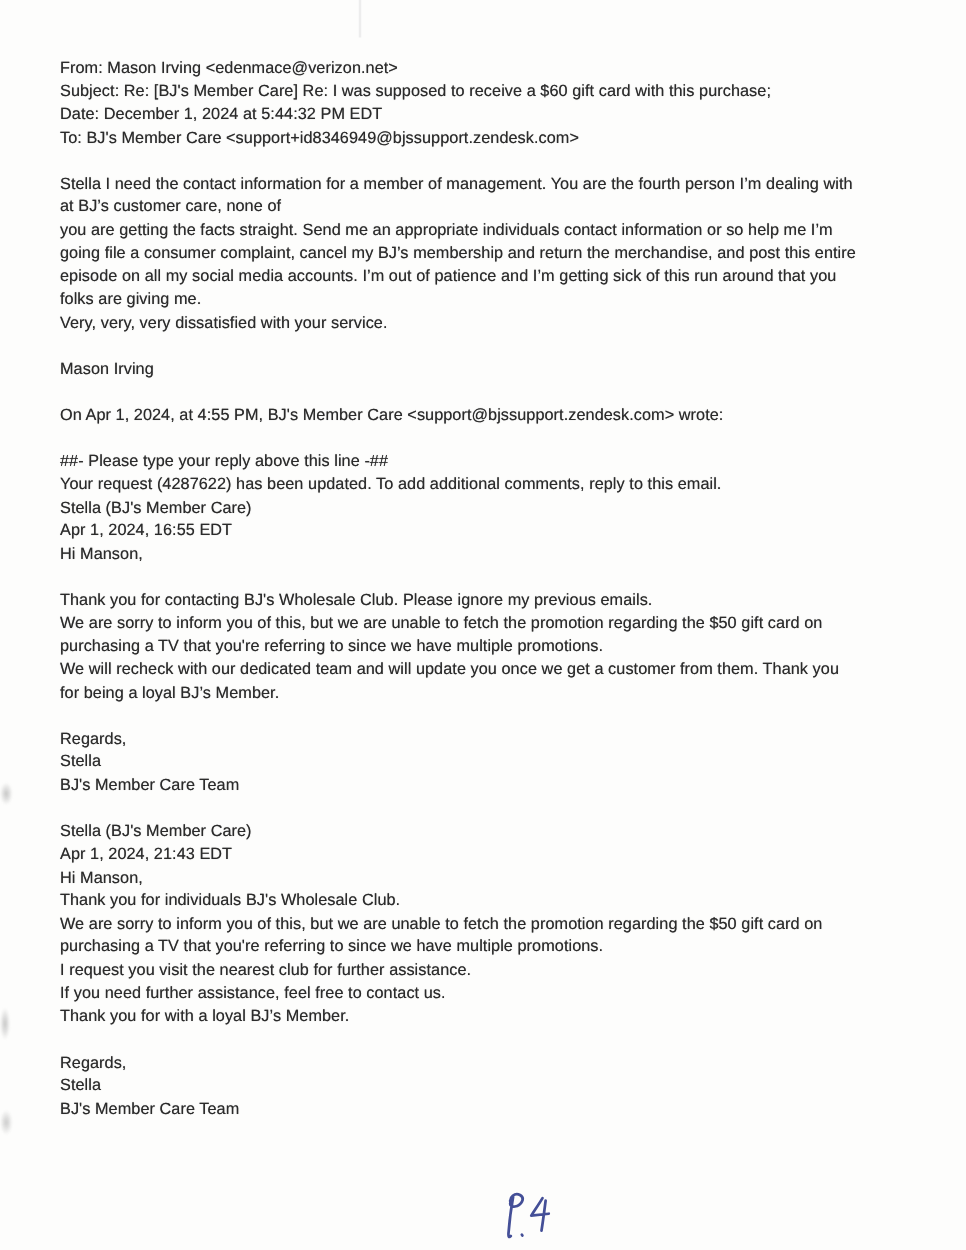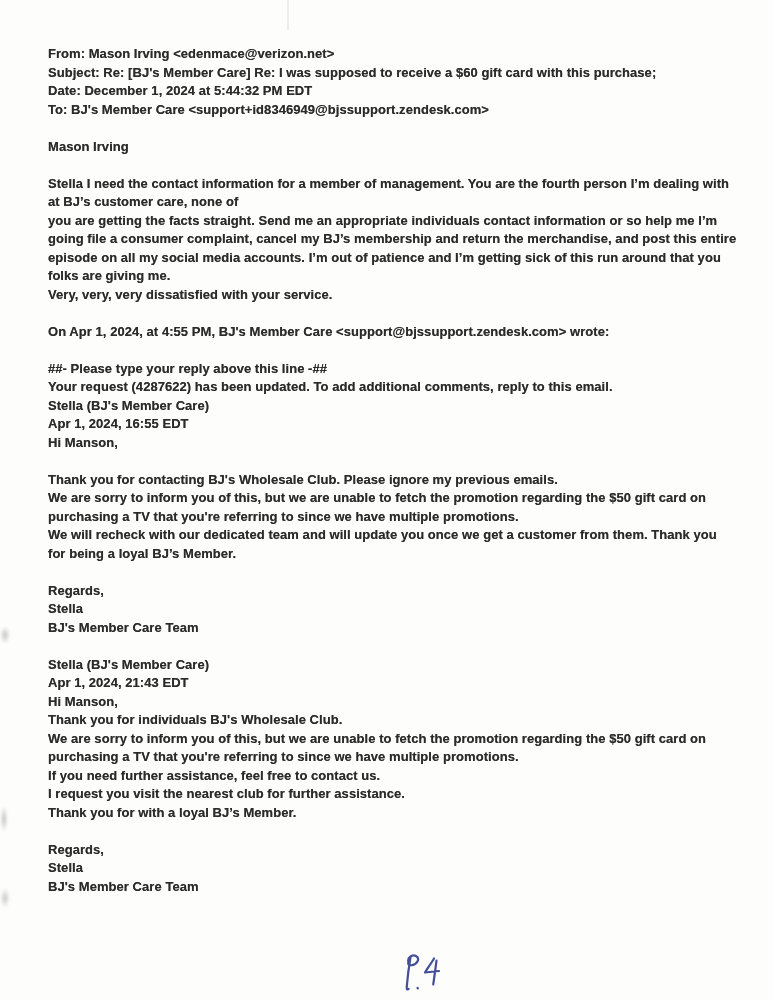--- a/index.html
+++ b/index.html
@@ -21,21 +21,20 @@
     font-size: 13px;
     line-height: 18.5px;
     text-shadow: 0 0 0.55px rgba(40,40,40,0.65);
     letter-spacing: 0.05px;
   }
   .block { margin-bottom: 18.5px; }
   .line {
     height: 18.5px;
     line-height: 18.5px;
     white-space: nowrap;
-    font-weight: bold;
   }
   
   .scan-vline {
     position: absolute; left: 287px; top: 0;
     width: 2px; height: 30px;
     background: #ededed;
   }
   .smudge {
     position: absolute; left: 0;
     background: radial-gradient(closest-side, rgba(150,150,150,0.55), rgba(150,150,150,0));
@@ -61,30 +60,30 @@
 
   <div class="doc" style="color: rgb(43, 43, 43);">
     <div class="block">
         <div class="line">From: Mason Irving &lt;edenmace@verizon.net&gt;</div>
         <div class="line">Subject: Re: [BJ's Member Care] Re: I was supposed to receive a $60 gift card with this purchase;</div>
         <div class="line">Date: December 1, 2024 at 5:44:32 PM EDT</div>
         <div class="line">To: BJ's Member Care &lt;support+id8346949@bjssupport.zendesk.com&gt;</div>
       </div>
     <div>
         <div class="block">
-          <div class="line">Mason Irving</div>
-        </div>
-        <div class="block">
           <div class="line">Stella I need the contact information for a member of management. You are the fourth person I’m dealing with</div>
           <div class="line">at BJ’s customer care, none of</div>
           <div class="line">you are getting the facts straight. Send me an appropriate individuals contact information or so help me I’m</div>
           <div class="line">going file a consumer complaint, cancel my BJ’s membership and return the merchandise, and post this entire</div>
           <div class="line">episode on all my social media accounts. I’m out of patience and I’m getting sick of this run around that you</div>
           <div class="line">folks are giving me.</div>
           <div class="line">Very, very, very dissatisfied with your service.</div>
+        </div>
+        <div class="block">
+          <div class="line">Mason Irving</div>
         </div>
         <div class="block">
           <div class="line">On Apr 1, 2024, at 4:55 PM, BJ's Member Care &lt;support@bjssupport.zendesk.com&gt; wrote:</div>
         </div>
         <div class="block">
           <div class="line">##- Please type your reply above this line -##</div>
           <div class="line">Your request (4287622) has been updated. To add additional comments, reply to this email.</div>
           <div class="line">Stella (BJ's Member Care)</div>
           <div class="line">Apr 1, 2024, 16:55 EDT</div>
           <div class="line">Hi Manson,</div>
@@ -101,22 +100,22 @@
           <div class="line">Stella</div>
           <div class="line">BJ's Member Care Team</div>
         </div>
         <div class="block">
           <div class="line">Stella (BJ's Member Care)</div>
           <div class="line">Apr 1, 2024, 21:43 EDT</div>
           <div class="line">Hi Manson,</div>
           <div class="line">Thank you for individuals BJ's Wholesale Club.</div>
           <div class="line">We are sorry to inform you of this, but we are unable to fetch the promotion regarding the $50 gift card on</div>
           <div class="line">purchasing a TV that you're referring to since we have multiple promotions.</div>
+          <div class="line">I request you visit the nearest club for further assistance.</div>
           <div class="line">If you need further assistance, feel free to contact us.</div>
-          <div class="line">I request you visit the nearest club for further assistance.</div>
           <div class="line">Thank you for with a loyal BJ’s Member.</div>
         </div>
         <div class="block">
           <div class="line">Regards,</div>
           <div class="line">Stella</div>
           <div class="line">BJ's Member Care Team</div>
         </div>
       </div>
   </div>
 

